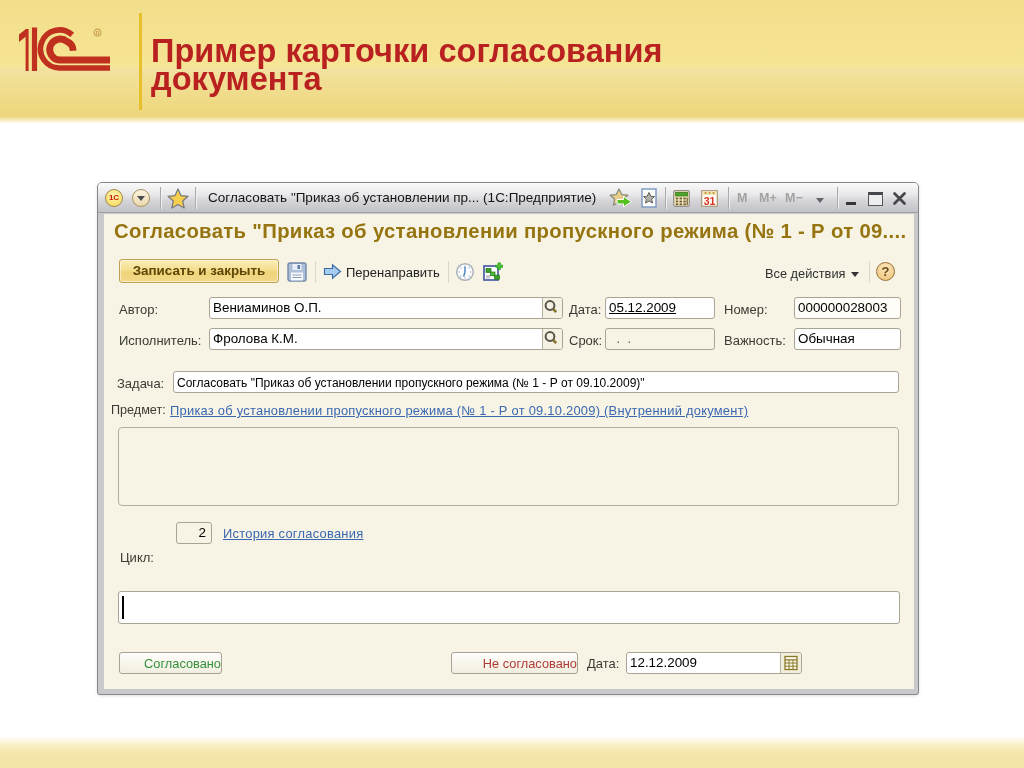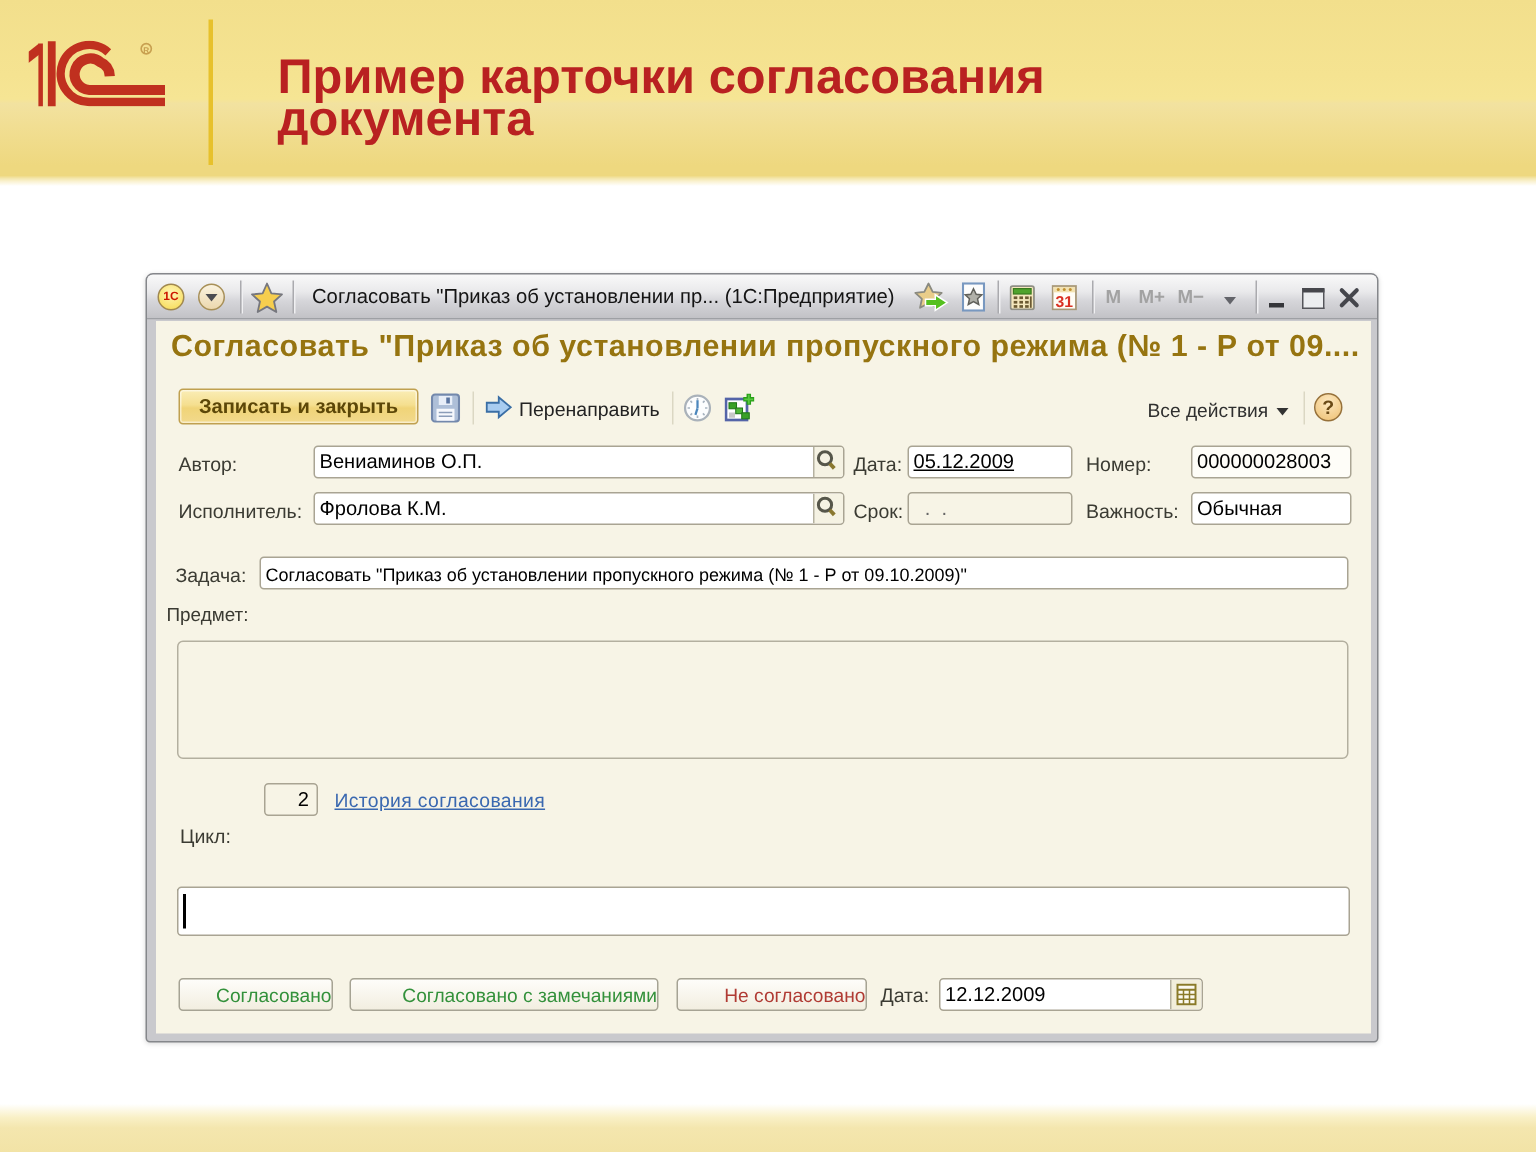--- a/index.html
+++ b/index.html
@@ -3,21 +3,21 @@
 <meta charset="utf-8">
 <style>
   html,body{margin:0;padding:0;}
   body{width:1024px;height:768px;position:relative;overflow:hidden;background:#ffffff;
        font-family:"Liberation Sans",sans-serif;}
   .abs{position:absolute;}
   
   #band{left:0;top:0;width:1024px;height:124px;
     background:linear-gradient(180deg,#f2df8c 0px,#f5e391 50px,#f6e594 66px,#f2e2a0 69px,#f1de92 85px,#eed87f 110px,#eed87f 117px,#f4e7ae 119px,#faf2d2 121px,#ffffff 124px);}
   #vline{left:139px;top:13px;width:3px;height:97px;background:#e7c12c;}
-  #slidetitle{left:151px;top:37px;font-size:32.5px;line-height:28px;font-weight:bold;color:#b92121;letter-spacing:0.05px;margin-left:34px;}
+  #slidetitle{left:151px;top:37px;font-size:32.5px;line-height:28px;font-weight:bold;color:#b92121;letter-spacing:0.05px;}
   
   #fband{left:0;top:736px;width:1024px;height:32px;
     background:linear-gradient(180deg,#ffffff 0px,#f9f0c6 9px,#f4e6ae 16px,#f2e3a6 32px);}
   
   #win{left:97px;top:182px;width:822px;height:513px;background:#c9c9cd;
        border:1px solid #85878b;border-radius:5px 5px 3px 3px;box-sizing:border-box;
        box-shadow:0 1px 3px rgba(120,120,120,.25);}
   #tbar{left:0;top:0;width:820px;height:30px;border-radius:4px 4px 0 0;
     background:linear-gradient(180deg,#f9f9f9 0%,#e9e9eb 40%,#d6d6da 60%,#c2c2c6 100%);
     border-bottom:1px solid #9ea0a4;box-sizing:border-box;}
@@ -194,33 +194,33 @@
     </div>
     <div class="abs lbl" style="left:471px;top:150px;">Срок:</div>
     <div class="abs inp ro" style="left:507px;top:145px;width:110px;color:#666;">&nbsp;&nbsp;.&nbsp;&nbsp;.</div>
     <div class="abs lbl" style="left:626px;top:150px;">Важность:</div>
     <div class="abs inp" style="left:696px;top:145px;width:107px;">Обычная</div>
 
     <div class="abs lbl" style="left:19px;top:193px;">Задача:</div>
     <div class="abs inp" style="left:75px;top:188px;width:726px;font-size:12px;padding-top:4px;">Согласовать "Приказ об установлении пропускного режима (№ 1 - Р от 09.10.2009)"</div>
 
     <div class="abs lbl" style="left:13px;top:220px;font-size:12.6px;">Предмет:</div>
+    <div class="abs lnk" style="left:72px;top:220px;">Приказ об установлении пропускного режима (№ 1 - Р от 09.10.2009) (Внутренний документ)</div>
 
     <div class="abs" style="left:20px;top:244px;width:781px;height:79px;border:1px solid #b3af9f;border-radius:4px;box-sizing:border-box;"></div>
 
     <div class="abs lbl" style="left:22px;top:343px;margin-top:24px;">Цикл:</div>
     <div class="abs inp ro" style="left:78px;top:339px;width:36px;text-align:right;padding-right:5px;">2</div>
     <div class="abs lnk" style="left:125px;top:343px;">История согласования</div>
 
     <div class="abs lbl" style="left:19px;top:407px;">Комментарий:</div>
     <div class="abs inp" style="left:20px;top:408px;width:782px;height:33px;"></div>
     <div class="abs" style="left:24px;top:413px;width:1.6px;height:23px;background:#000;"></div>
 
     <div class="abs btn" style="left:21px;top:469px;width:103px;color:#33913b;">Согласовано</div>
-    <div class="abs btn" style="left:135px;top:469px;width:206px;color:#33913b;">Согласовано с замечаниями</div>
     <div class="abs btn" style="left:353px;top:469px;width:127px;color:#b03b34;">Не согласовано</div>
     <div class="abs lbl" style="left:489px;top:473px;">Дата:</div>
     <div class="abs inp" style="left:528px;top:469px;width:176px;">12.12.2009
       <span class="mag" style="width:20px;border-left:1px solid #b5b1a0;background:#f2eedb;">
         <svg width="20" height="20" viewBox="0 0 20 20">
           <rect x="4" y="3.5" width="12" height="13" fill="#fbf9ee" stroke="#8a7a28" stroke-width="1.3"></rect>
           <line x1="4" y1="6.8" x2="16" y2="6.8" stroke="#8a7a28" stroke-width="1.3"></line>
           <line x1="8" y1="6.8" x2="8" y2="16.5" stroke="#8a7a28" stroke-width="1"></line>
           <line x1="12" y1="6.8" x2="12" y2="16.5" stroke="#8a7a28" stroke-width="1"></line>
           <line x1="4" y1="10" x2="16" y2="10" stroke="#8a7a28" stroke-width="1"></line>

